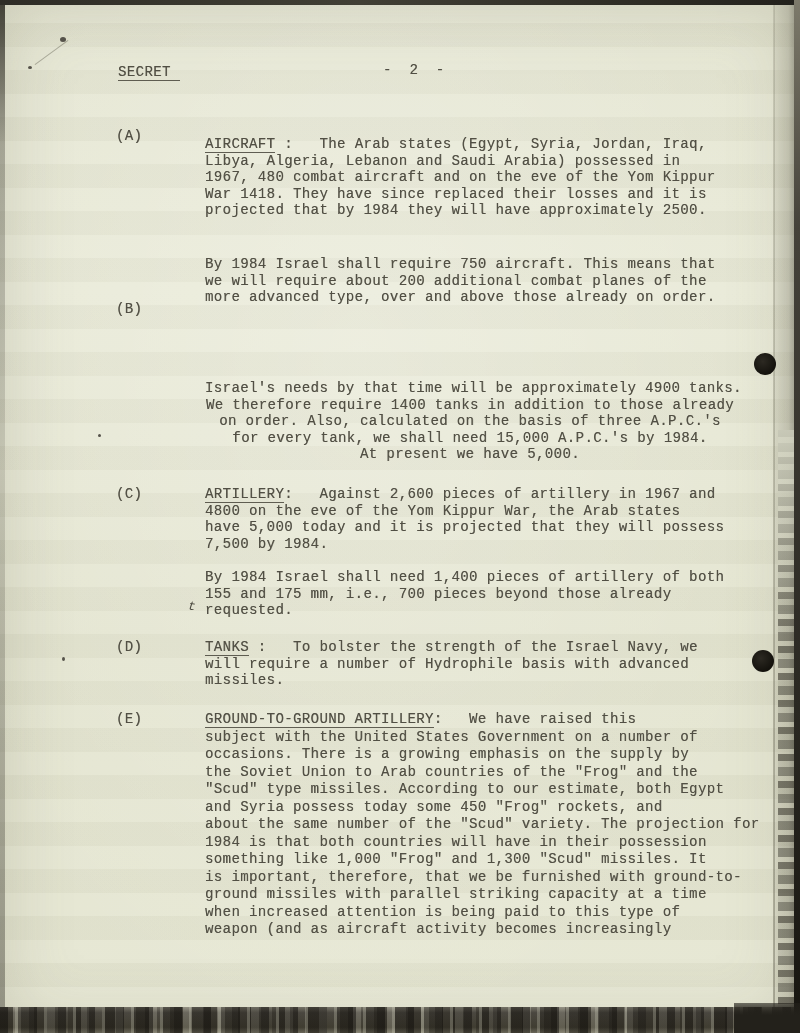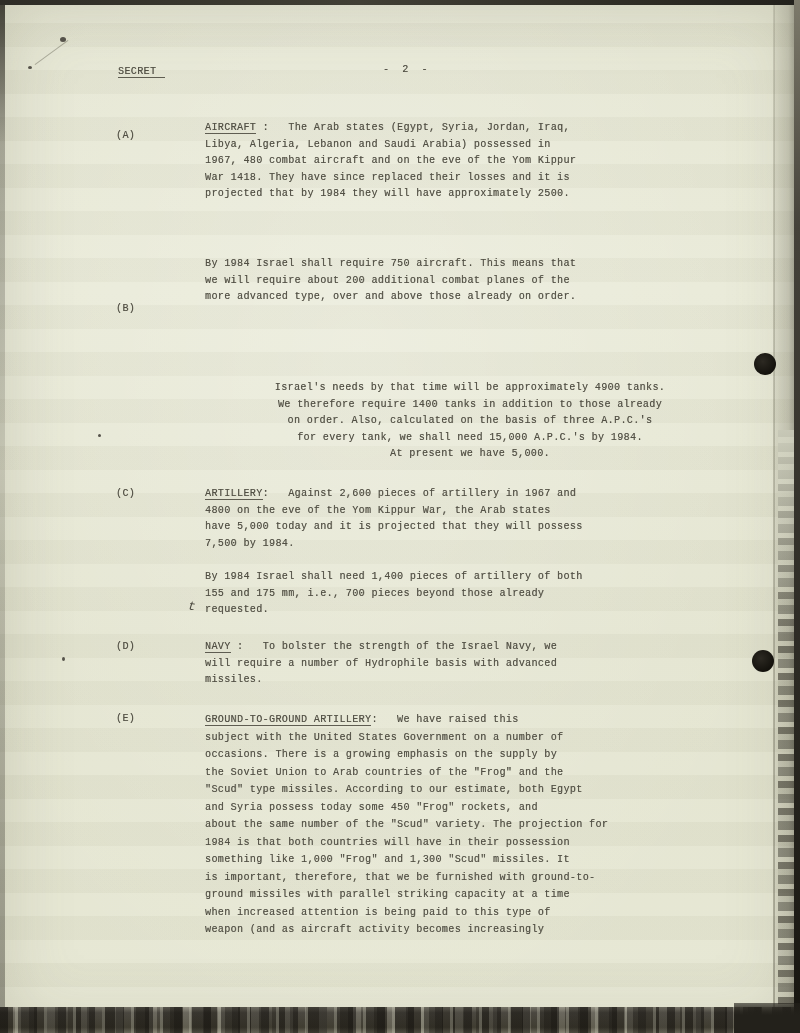--- a/index.html
+++ b/index.html
@@ -15,21 +15,21 @@
     font-family:"Liberation Mono","DejaVu Sans Mono",monospace;
     color:#514f44;
   }
   .page::after{
     content:"";position:absolute;inset:0;pointer-events:none;
     box-shadow:inset 0 0 70px rgba(110,106,84,0.25);
   }
   .txt{
     position:absolute;
     white-space:pre;
-    font-size:10px;
+    font-size:14px;
     line-height:16.6px;
     letter-spacing:0.4px;
     text-shadow:0.3px 0.3px 0.5px rgba(81,79,68,0.55);
   }
   .txt.wide{line-height:17.5px;}
   .u{border-bottom:1.4px solid rgba(80,78,66,0.9);}
   .u.ext{padding-right:9px;}
   .label{left:116px;width:60px;}
   .body{left:205px;width:530px;}
   
@@ -81,21 +81,21 @@
   <div class="speck" style="left:60px;top:37px;width:6px;height:5px;"></div>
   <div class="speck" style="left:28px;top:66px;width:4px;height:3px;"></div>
   <div class="speck" style="left:98px;top:434px;width:3px;height:3px;"></div>
   <div class="speck" style="left:62px;top:657px;width:3px;height:4px;"></div>
   <div class="scratch"></div>
 
   <div class="txt" style="left:118px;top:64px;"><span class="u ext">SECRET</span></div>
   <div class="txt" style="left:383px;top:62px;">-  2  -</div>
 
   <div class="txt label" style="top:128px;">(A)</div>
-  <div class="txt body" style="top:120px;"><span class="u">AIRCRAFT</span><span> :   </span><span>The Arab states (Egypt, Syria, Jordan, Iraq,
+  <div class="txt body" style="top:136px;"><span class="u">AIRCRAFT</span><span> :   </span><span>The Arab states (Egypt, Syria, Jordan, Iraq,
 Libya, Algeria, Lebanon and Saudi Arabia) possessed in
 1967, 480 combat aircraft and on the eve of the Yom Kippur
 War 1418. They have since replaced their losses and it is
 projected that by 1984 they will have approximately 2500.</span></div>
   <div class="txt body" style="top:228px;margin-top:28px;">By 1984 Israel shall require 750 aircraft. This means that
 we will require about 200 additional combat planes of the
 more advanced type, over and above those already on order.</div>
 
   <div class="txt label" style="top:301px;">(B)</div>
   <div class="txt body" style="top:380px;text-align:center;">Israel's needs by that time will be approximately 4900 tanks.
@@ -108,21 +108,21 @@
   <div class="txt body" style="top:486px;"><span class="u">ARTILLERY</span><span>:   </span><span>Against 2,600 pieces of artillery in 1967 and
 4800 on the eve of the Yom Kippur War, the Arab states
 have 5,000 today and it is projected that they will possess
 7,500 by 1984.</span></div>
   <div class="txt body" style="top:569px;">By 1984 Israel shall need 1,400 pieces of artillery of both
 155 and 175 mm, i.e., 700 pieces beyond those already
 requested.</div>
   <div class="tick">t</div>
 
   <div class="txt label" style="top:639px;">(D)</div>
-  <div class="txt body" style="top:639px;"><span class="u">NAVY</span><span> :   </span><span>To bolster the strength of the Israel Navy, we
+  <div class="txt body" style="top:639px;"><span class="u">TANKS</span><span> :   </span><span>To bolster the strength of the Israel Navy, we
 will require a number of Hydrophile basis with advanced
 missiles.</span></div>
 
   <div class="txt label" style="top:711px;">(E)</div>
   <div class="txt body wide" style="top:711px;"><span class="u">GROUND-TO-GROUND ARTILLERY</span><span>:   </span><span>We have raised this
 subject with the United States Government on a number of
 occasions. There is a growing emphasis on the supply by
 the Soviet Union to Arab countries of the "Frog" and the
 "Scud" type missiles. According to our estimate, both Egypt
 and Syria possess today some 450 "Frog" rockets, and

